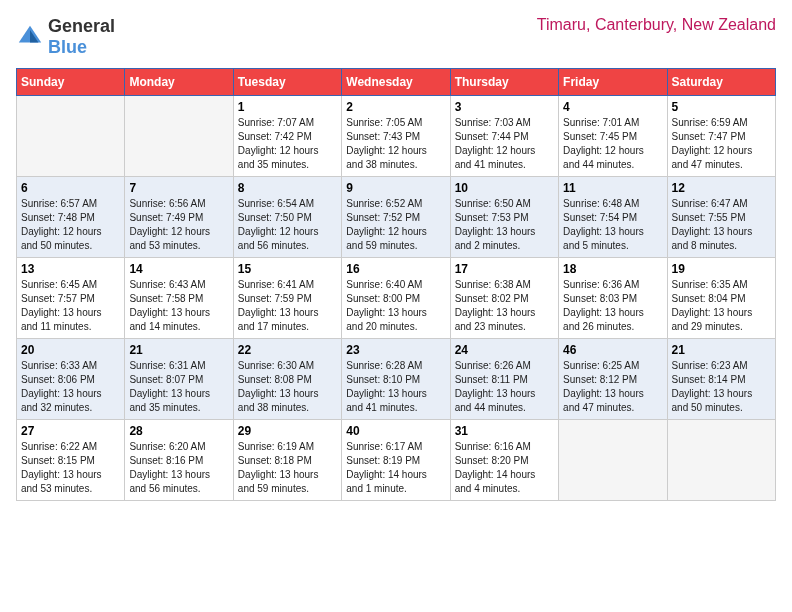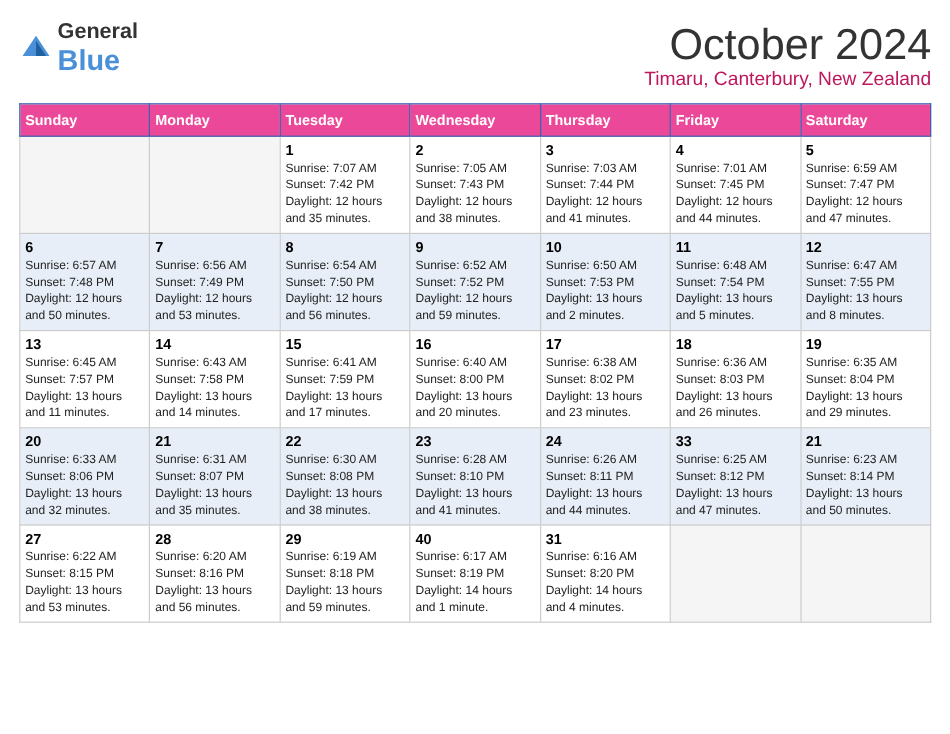--- a/index.html
+++ b/index.html
@@ -20,21 +20,21 @@
       display: flex;
       align-items: center;
       gap: 4px;
     }
     .logo-text-general {
       font-size: 18px;
       font-weight: bold;
       color: #333;
     }
     .logo-text-blue {
-      font-size: 24px;
+      font-size: 18px;
       font-weight: bold;
       color: #4a90d9;
     }
     .logo-icon {
       width: 28px;
       height: 28px;
     }
     .title-section {
       text-align: right;
     }
@@ -46,21 +46,21 @@
     .location-title {
       font-size: 16px;
       color: #be185d;
     }
     table {
       width: 100%;
       border-collapse: collapse;
       font-size: 11px;
     }
     thead tr th {
-      background: #ec4899;
+      background: #ef4444;
       color: #fff;
       padding: 6px 4px;
       text-align: left;
       font-size: 12px;
       font-weight: bold;
       border: 1px solid #3a62b0;
     }
     tbody tr td {
       border: 1px solid #ccc;
       vertical-align: top;
@@ -97,21 +97,20 @@
     <svg class="logo-icon" viewBox="0 0 40 40">
       <polygon points="20,4 36,28 4,28" fill="#4a90d9"></polygon>
       <polygon points="20,10 32,28 20,28" fill="#2060a0"></polygon>
     </svg>
     <div>
       <span class="logo-text-general">General</span><br>
       <span class="logo-text-blue">Blue</span>
     </div>
   </div>
   <div class="title-section">
-    <div class="month-title">October 2024</div>
     <div class="location-title">Timaru, Canterbury, New Zealand</div>
   </div>
 </div>
 
 <table>
   <thead>
     <tr>
     <th>Sunday</th>
         <th>Monday</th>
         <th>Tuesday</th>
@@ -221,21 +220,21 @@
       </td>
         <td>
         <span class="day-num">23</span>
         <span class="day-info">Sunrise: 6:28 AM<br>Sunset: 8:10 PM<br>Daylight: 13 hours and 41 minutes.</span>
       </td>
         <td>
         <span class="day-num">24</span>
         <span class="day-info">Sunrise: 6:26 AM<br>Sunset: 8:11 PM<br>Daylight: 13 hours and 44 minutes.</span>
       </td>
         <td>
-        <span class="day-num">33</span>
+        <span class="day-num">46</span>
         <span class="day-info">Sunrise: 6:25 AM<br>Sunset: 8:12 PM<br>Daylight: 13 hours and 47 minutes.</span>
       </td>
         <td>
         <span class="day-num">21</span>
         <span class="day-info">Sunrise: 6:23 AM<br>Sunset: 8:14 PM<br>Daylight: 13 hours and 50 minutes.</span>
       </td>
       </tr>
       <tr>
         <td>
         <span class="day-num">27</span>

